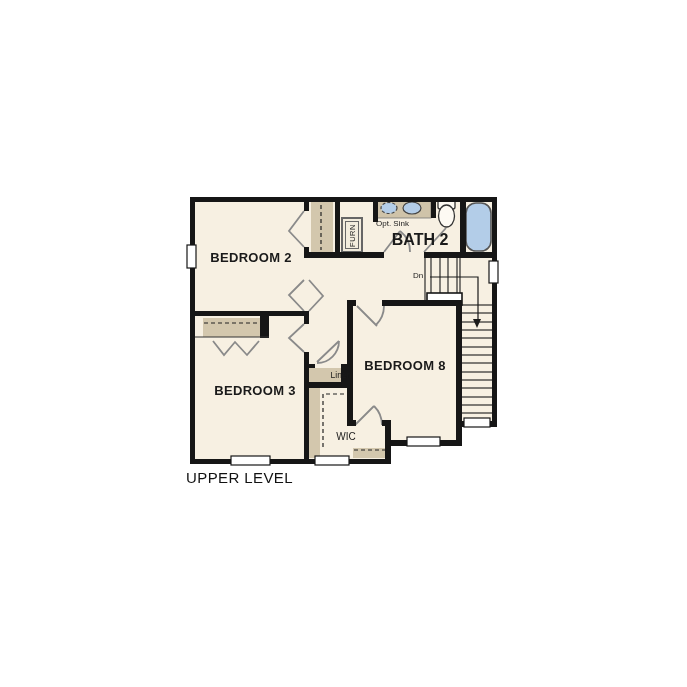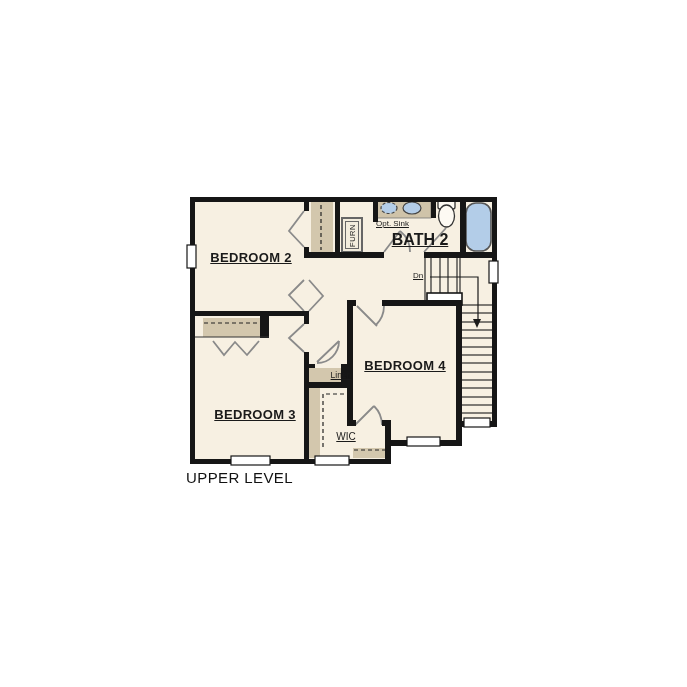--- a/index.html
+++ b/index.html
@@ -1,20 +1,20 @@
 <!DOCTYPE html>
 <html><head>
 <meta charset="utf-8">
 <style>
   html,body{margin:0;padding:0;background:#ffffff;}
   #canvas{position:relative;width:687px;height:687px;background:#ffffff;overflow:hidden;
           font-family:"Liberation Sans",sans-serif;}
   #plan{position:absolute;left:185px;top:195px;width:315px;height:278px;}
   #plan svg{position:absolute;left:0;top:0;}
-  .lbl{position:absolute;color:#1a1a1a;white-space:nowrap;text-decoration:underline;}
+  .lbl{position:absolute;color:#1a1a1a;white-space:nowrap;}
   .room-name{font-weight:bold;font-size:13px;letter-spacing:.3px;text-align:center;}
   .bath-name{font-weight:bold;font-size:16px;text-align:center;}
   .small-lbl{font-size:8px;text-align:left;}
   .mid-lbl{font-size:10px;text-align:center;}
   .furn-box{position:absolute;left:157px;top:23px;width:20px;height:34px;
             display:flex;align-items:center;justify-content:center;}
   .furn-box span{display:block;transform:rotate(-90deg);font-size:7.5px;color:#222;letter-spacing:.5px;}
   #title{position:absolute;left:186px;top:469px;font-weight:normal;font-size:15px;
          color:#111;letter-spacing:.4px;}
 </style>
@@ -141,22 +141,22 @@
         <rect x="2" y="50" width="9" height="23"></rect>
         <rect x="304" y="66" width="9" height="22"></rect>
         <rect x="46" y="261" width="39" height="9"></rect>
         <rect x="130" y="261" width="34" height="9"></rect>
         <rect x="222" y="242" width="33" height="9"></rect>
         <rect x="279" y="223" width="26" height="9"></rect>
       </g>
     </svg>
 
     <div class="lbl room-name" style="left:14px;top:55px;width:104px;">BEDROOM 2</div>
-    <div class="lbl room-name" style="left:18px;top:212px;width:104px;">BEDROOM 3</div>
-    <div class="lbl room-name" style="left:168px;top:163px;width:104px;">BEDROOM 4</div>
+    <div class="lbl room-name" style="left:18px;top:188px;width:104px;">BEDROOM 3</div>
+    <div class="lbl room-name" style="left:168px;top:163px;width:104px;">BEDROOM 8</div>
     <div class="lbl bath-name" style="left:205px;top:36px;width:60px;">BATH 2</div>
     <div class="lbl small-lbl" style="left:191px;top:24px;">Opt. Sink</div>
     <div class="lbl small-lbl" style="left:228px;top:76px;">Dn</div>
     <div class="lbl mid-lbl" style="left:140px;top:175px;width:32px;font-size:8.5px;">Linen</div>
     <div class="lbl mid-lbl" style="left:141px;top:236px;width:40px;">WIC</div>
     <div class="furn-box">
       <span>FURN</span>
     </div>
   </div>
 

